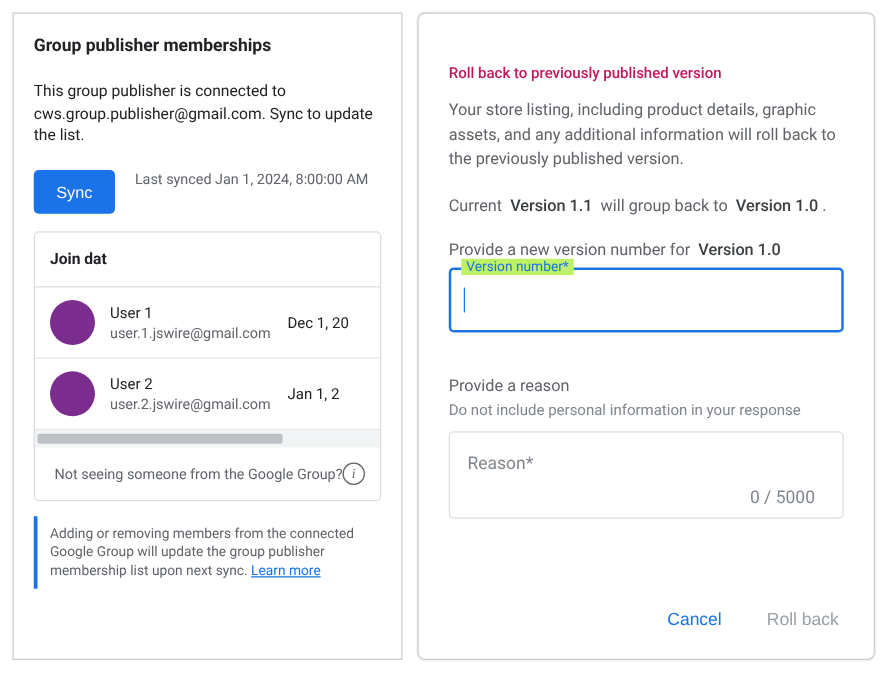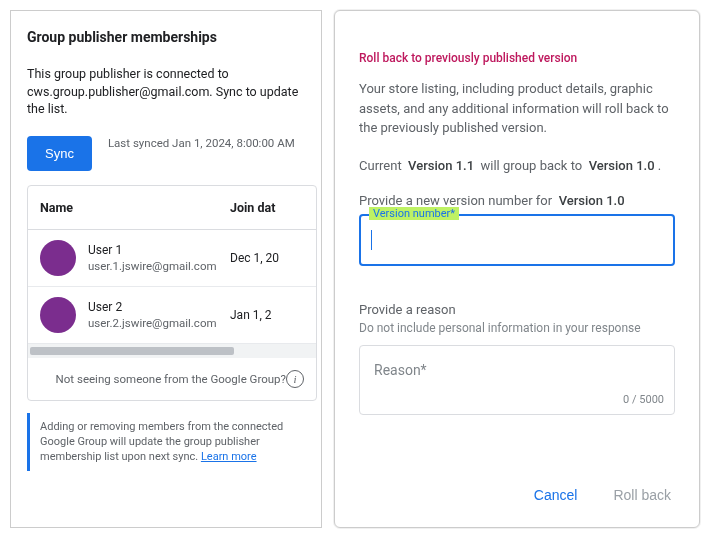--- a/index.html
+++ b/index.html
@@ -14,21 +14,21 @@
     gap: 12px;
   }
   .panel {
     border: 1px solid #ccc;
     background: #fff;
     position: relative;
   }
   .panel-left {
     width: 312px;
     height: 518px;
-    padding: 18px 4px 14px 16px;
+    padding: 18px 16px 14px 16px;
     display: flex;
     flex-direction: column;
   }
   .title {
     font-size: 14px;
     font-weight: 700;
     color: #202124;
     margin-bottom: 20px;
   }
   .desc {
@@ -217,23 +217,23 @@
     height: 70px;
     padding: 14px 12px 8px 14px;
     position: relative;
   }
   .reason-ph {
     font-size: 14px;
     color: #80868b;
   }
   .char-count {
     position: absolute;
-    right: 10px;
+    right: 22px;
     bottom: 8px;
-    font-size: 11px;
+    font-size: 14px;
     color: #80868b;
   }
   .dlg-actions {
     margin-top: auto;
     display: flex;
     justify-content: flex-end;
     gap: 28px;
     padding-top: 16px;
   }
   .txt-btn {
@@ -254,21 +254,20 @@
   <div class="title">Group publisher memberships</div>
   <div class="desc">This group publisher is connected to cws.group.publisher@gmail.com. Sync to update the list.</div>
 
   <div class="sync-row">
     <button class="sync-btn">Sync</button>
     <span class="last-synced">Last synced Jan 1, 2024, 8:00:00 AM</span>
   </div>
 
   <div class="table">
     <div class="thead">
-      <div class="col-name">Name</div>
       <div class="col-join">Join dat</div>
     </div>
 
     <div class="trow">
       <div class="avatar"></div>
       <div class="user-block">
         <div class="user-name">User 1</div>
         <div class="user-email">user.1.jswire@gmail.com</div>
       </div>
       <div class="join-date">Dec 1, 20</div>

